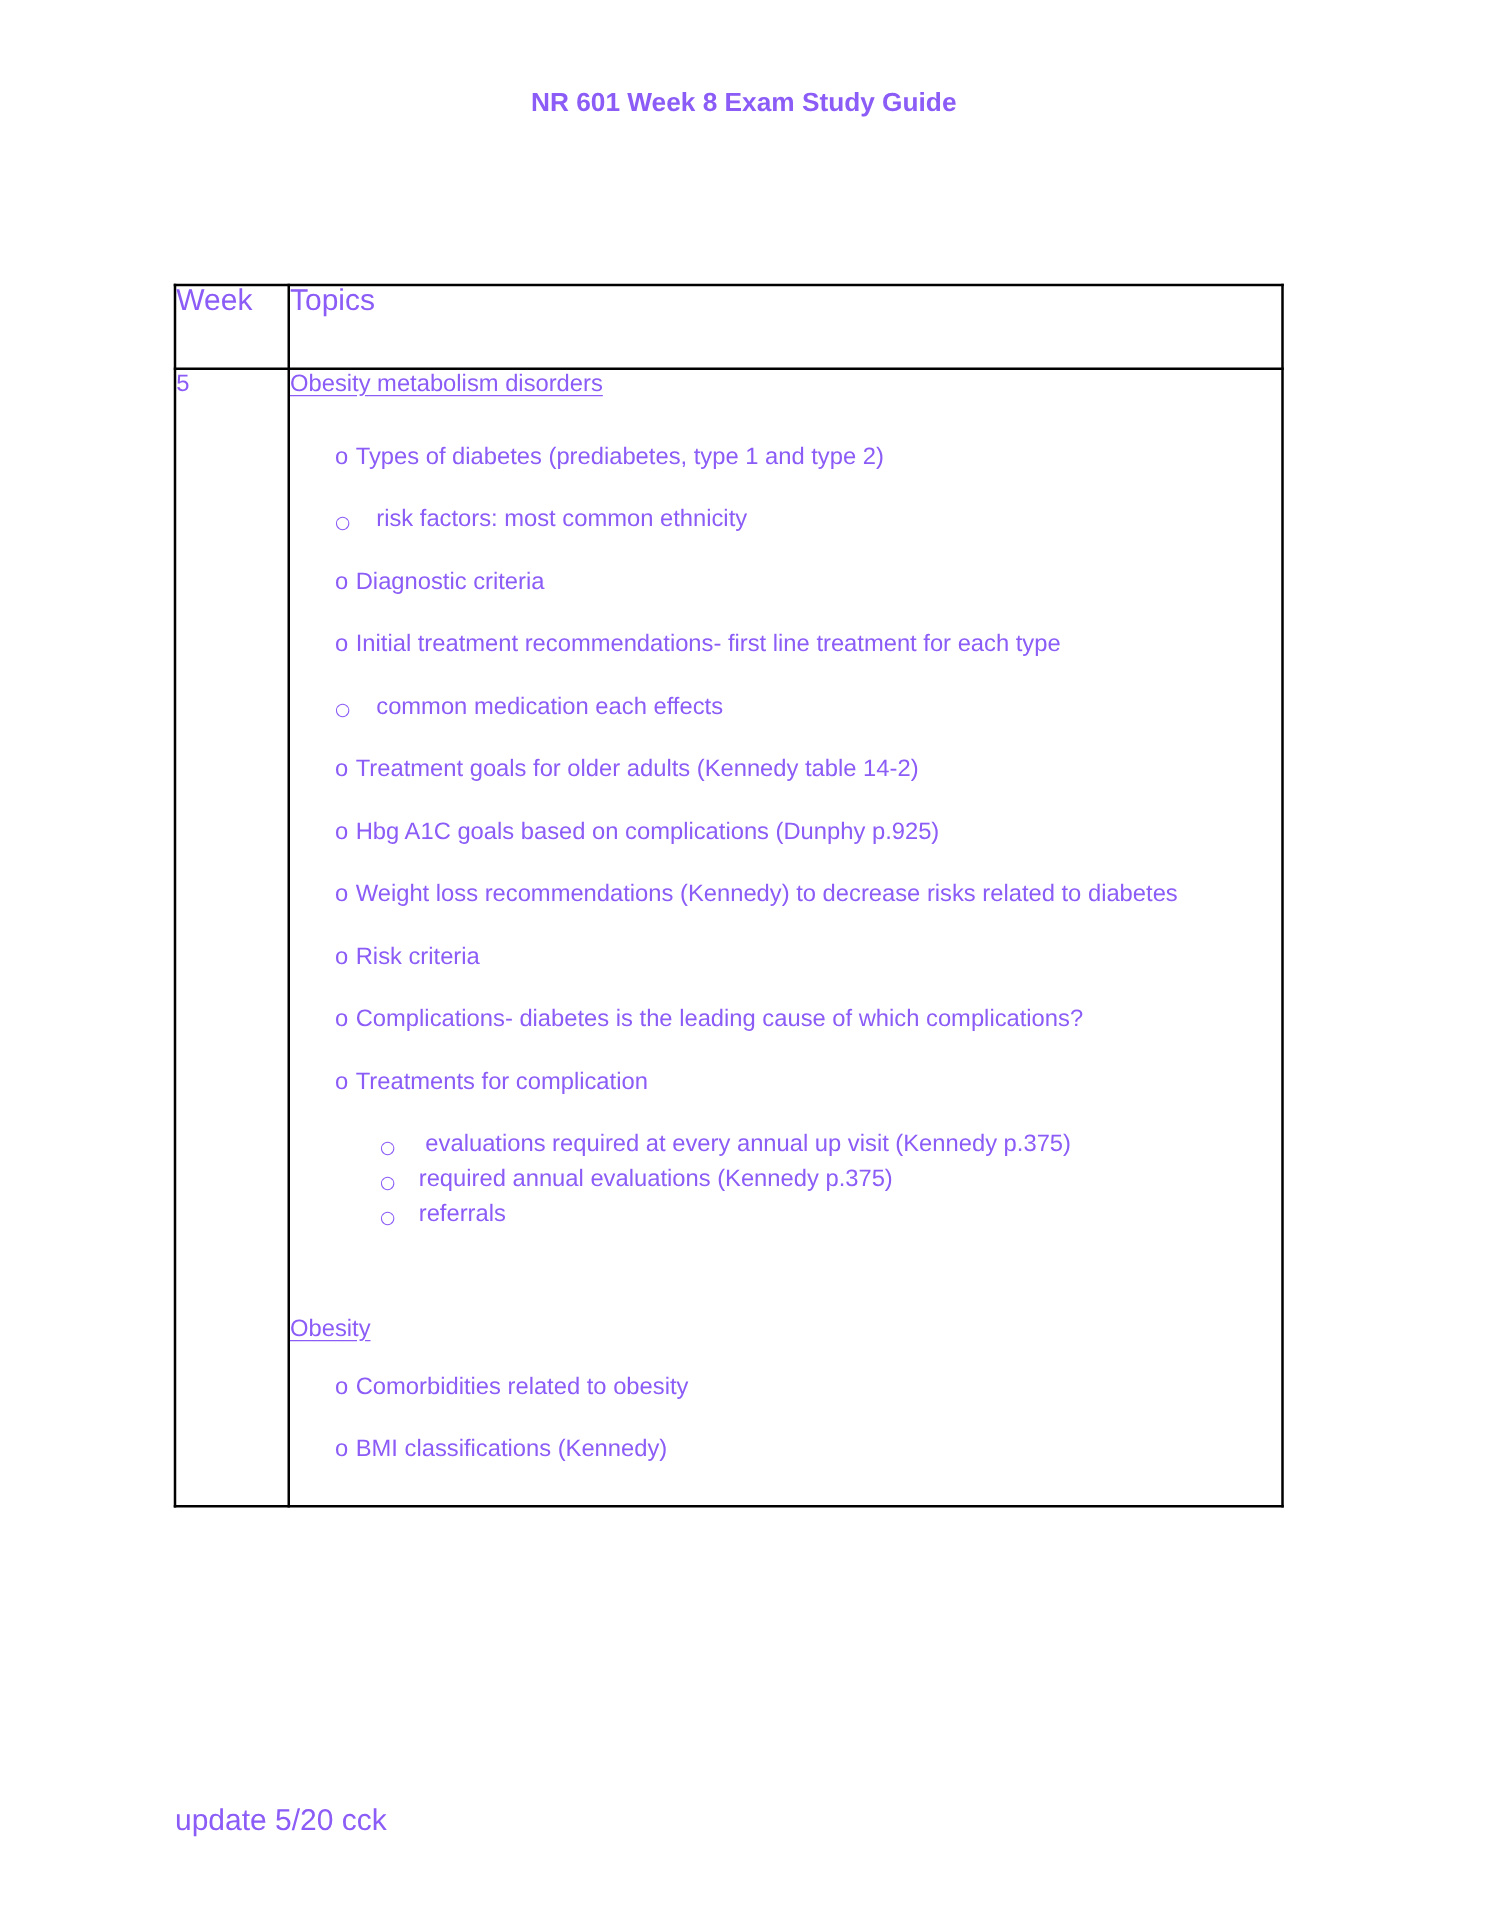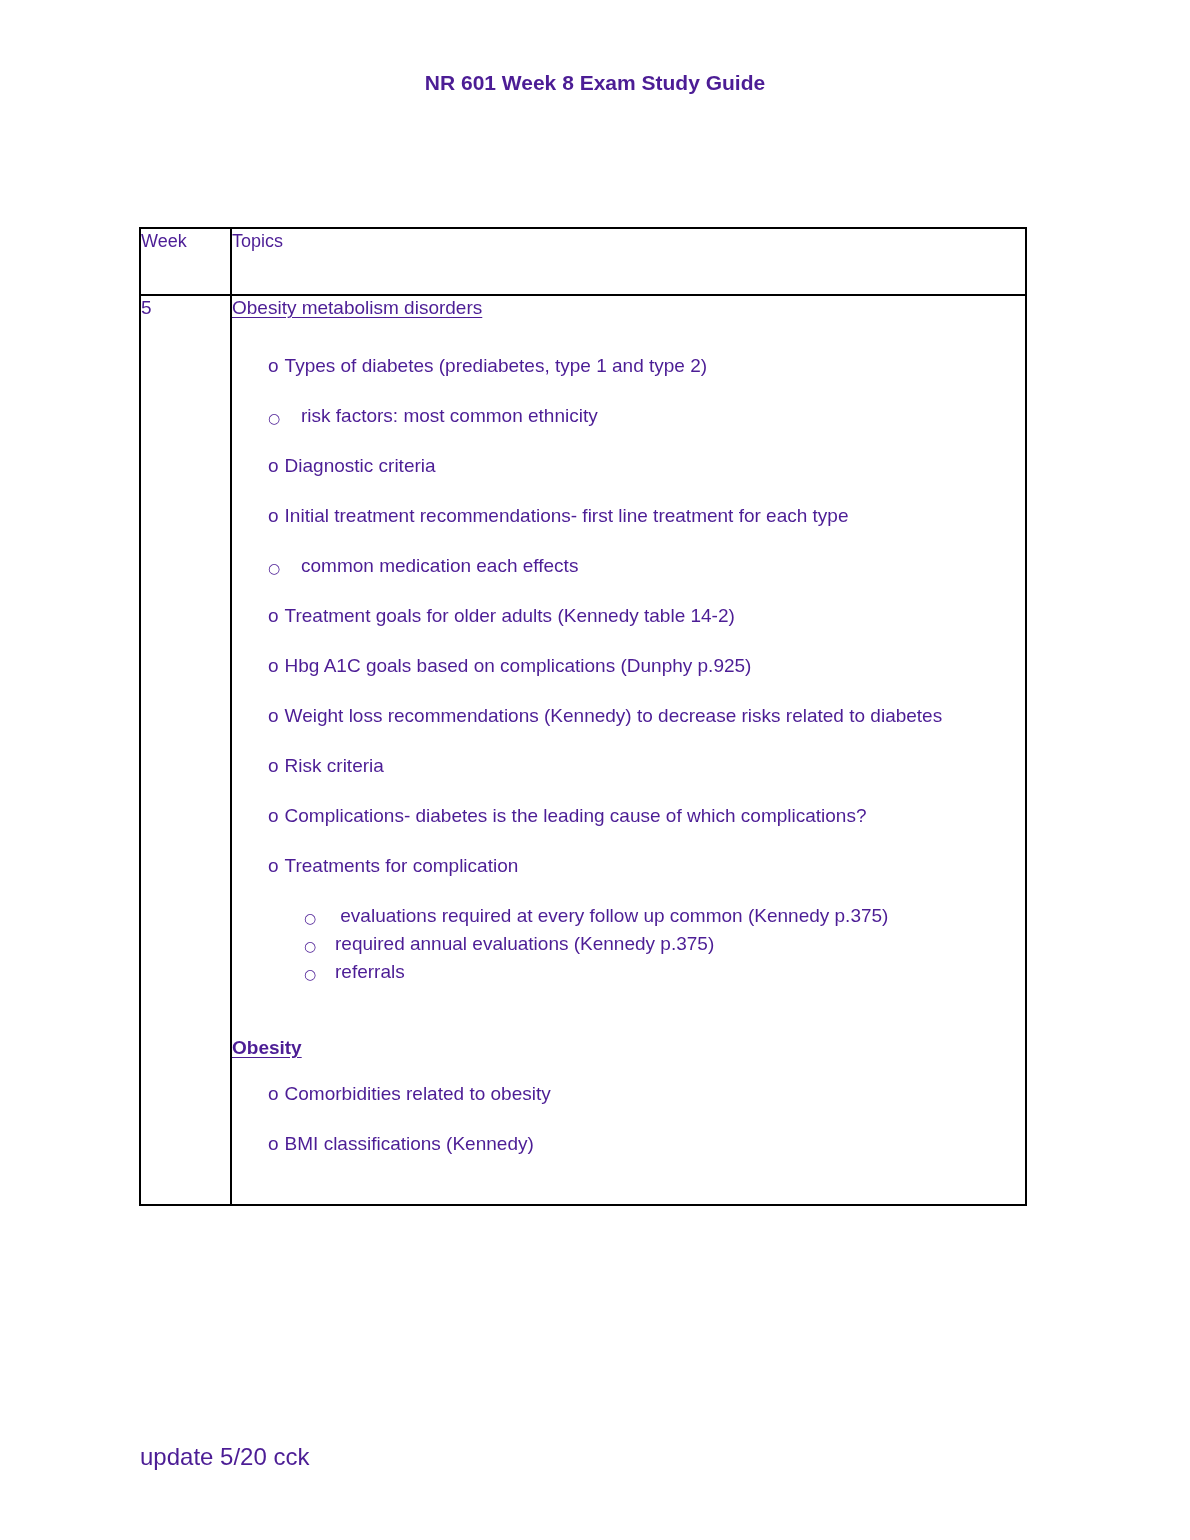--- a/index.html
+++ b/index.html
@@ -5,21 +5,21 @@
   html, body {
     margin: 0;
     padding: 0;
     background: #ffffff;
   }
   .page {
     position: relative;
     width: 1190px;
     height: 1540px;
     background: #ffffff;
-    color: #4c1d95;
+    color: #8b5cf6;
     font-family: "Liberation Sans", "DejaVu Sans", sans-serif;
     overflow: hidden;
   }
   .title {
     position: absolute;
     top: 70px;
     left: 0;
     width: 100%;
     margin: 0;
     text-align: center;
@@ -42,21 +42,21 @@
     border: 2px solid #000000;
     vertical-align: top;
     text-align: left;
     font-weight: normal;
     padding: 0;
   }
   .th-week, .th-topics {
     height: 65px;
     padding: 8px 12px 0 12px;
     font-weight: bold;
-    font-size: 18px;
+    font-size: 24px;
     line-height: 24px;
   }
   .td-week {
     padding: 8px 12px 0 12px;
     font-weight: bold;
     line-height: 24px;
   }
   .td-topics {
     height: 908px;
     padding: 8px 12px 0 12px;
@@ -67,21 +67,21 @@
     line-height: 24px;
     font-size: 19px;
   }
   .txt { white-space: pre-wrap; }
   .heading { margin-bottom: 34px; }
   .heading .txt {
     text-decoration: underline;
     text-underline-offset: 3px;
   }
   .mb-sm { margin-bottom: 22px; }
-  .gap-top { margin-top: 52px; font-weight: bold; }
+  .gap-top { margin-top: 68px; }
   .o-inline { padding-left: 36px; }
   .o-inline .marker { margin-right: 6px; }
   .circle-hang { padding-left: 69px; }
   .circle-hang .marker {
     position: absolute;
     left: 36px;
     top: 2px;
     font-family: "DejaVu Sans", sans-serif;
     font-size: 14px;
   }
@@ -144,21 +144,21 @@
           <p class="li o-inline"><span class="marker">o</span><span class="txt">Hbg A1C goals based on complications (Dunphy p.925)</span></p>
 
           <p class="li o-inline"><span class="marker">o</span><span class="txt">Weight loss recommendations (Kennedy) to decrease risks related to diabetes</span></p>
 
           <p class="li o-inline"><span class="marker">o</span><span class="txt">Risk criteria</span></p>
 
           <p class="li o-inline"><span class="marker">o</span><span class="txt">Complications- diabetes is the leading cause of which complications?</span></p>
 
           <p class="li o-inline"><span class="marker">o</span><span class="txt">Treatments for complication</span></p>
 
-          <p class="li circle-tight"><span class="marker">○</span><span class="txt"> evaluations required at every follow up common (Kennedy p.375)</span></p>
+          <p class="li circle-tight"><span class="marker">○</span><span class="txt"> evaluations required at every annual up visit (Kennedy p.375)</span></p>
 
           <p class="li circle-tight"><span class="marker">○</span><span class="txt">required annual evaluations (Kennedy p.375)</span></p>
 
           <p class="li circle-tight"><span class="marker">○</span><span class="txt">referrals</span></p>
 
           <p class="li heading gap-top mb-sm"><span class="txt">Obesity</span></p>
 
           <p class="li o-inline"><span class="marker">o</span><span class="txt">Comorbidities related to obesity</span></p>
 
           <p class="li o-inline"><span class="marker">o</span><span class="txt">BMI classifications (Kennedy)</span></p>

